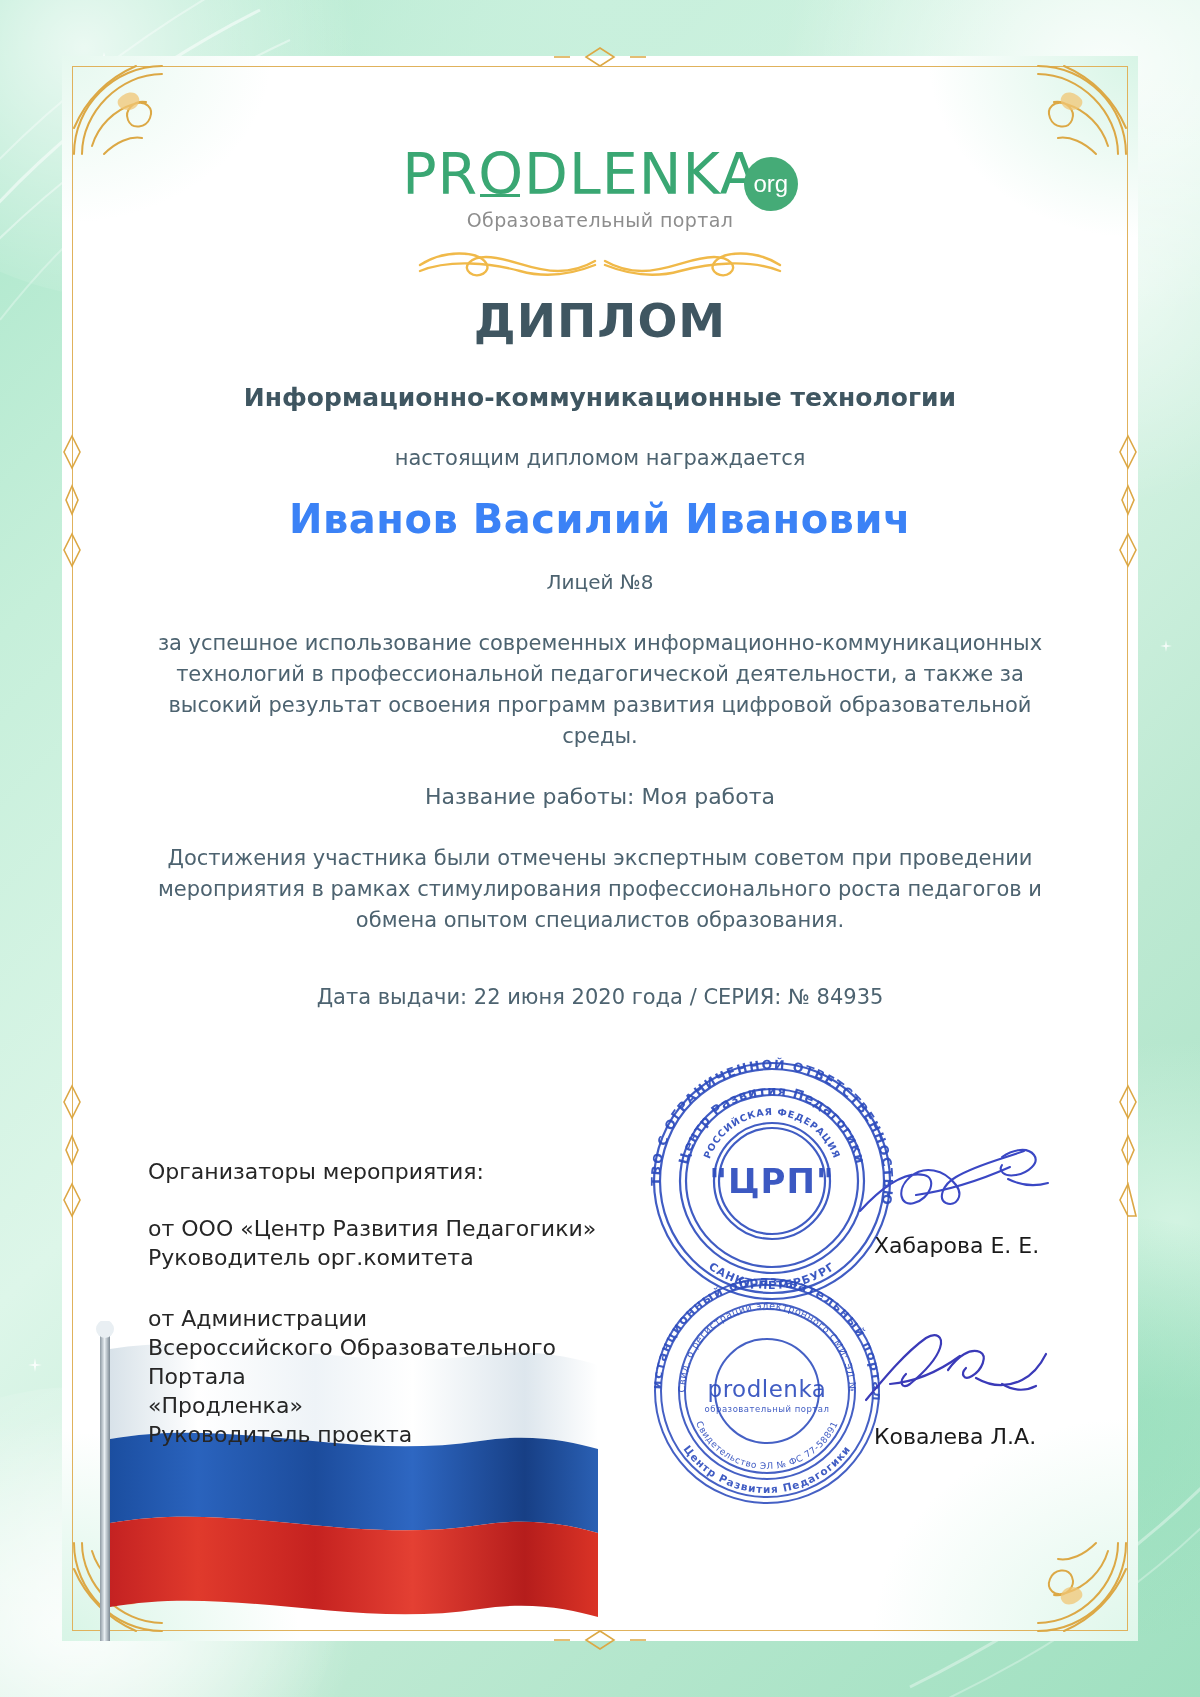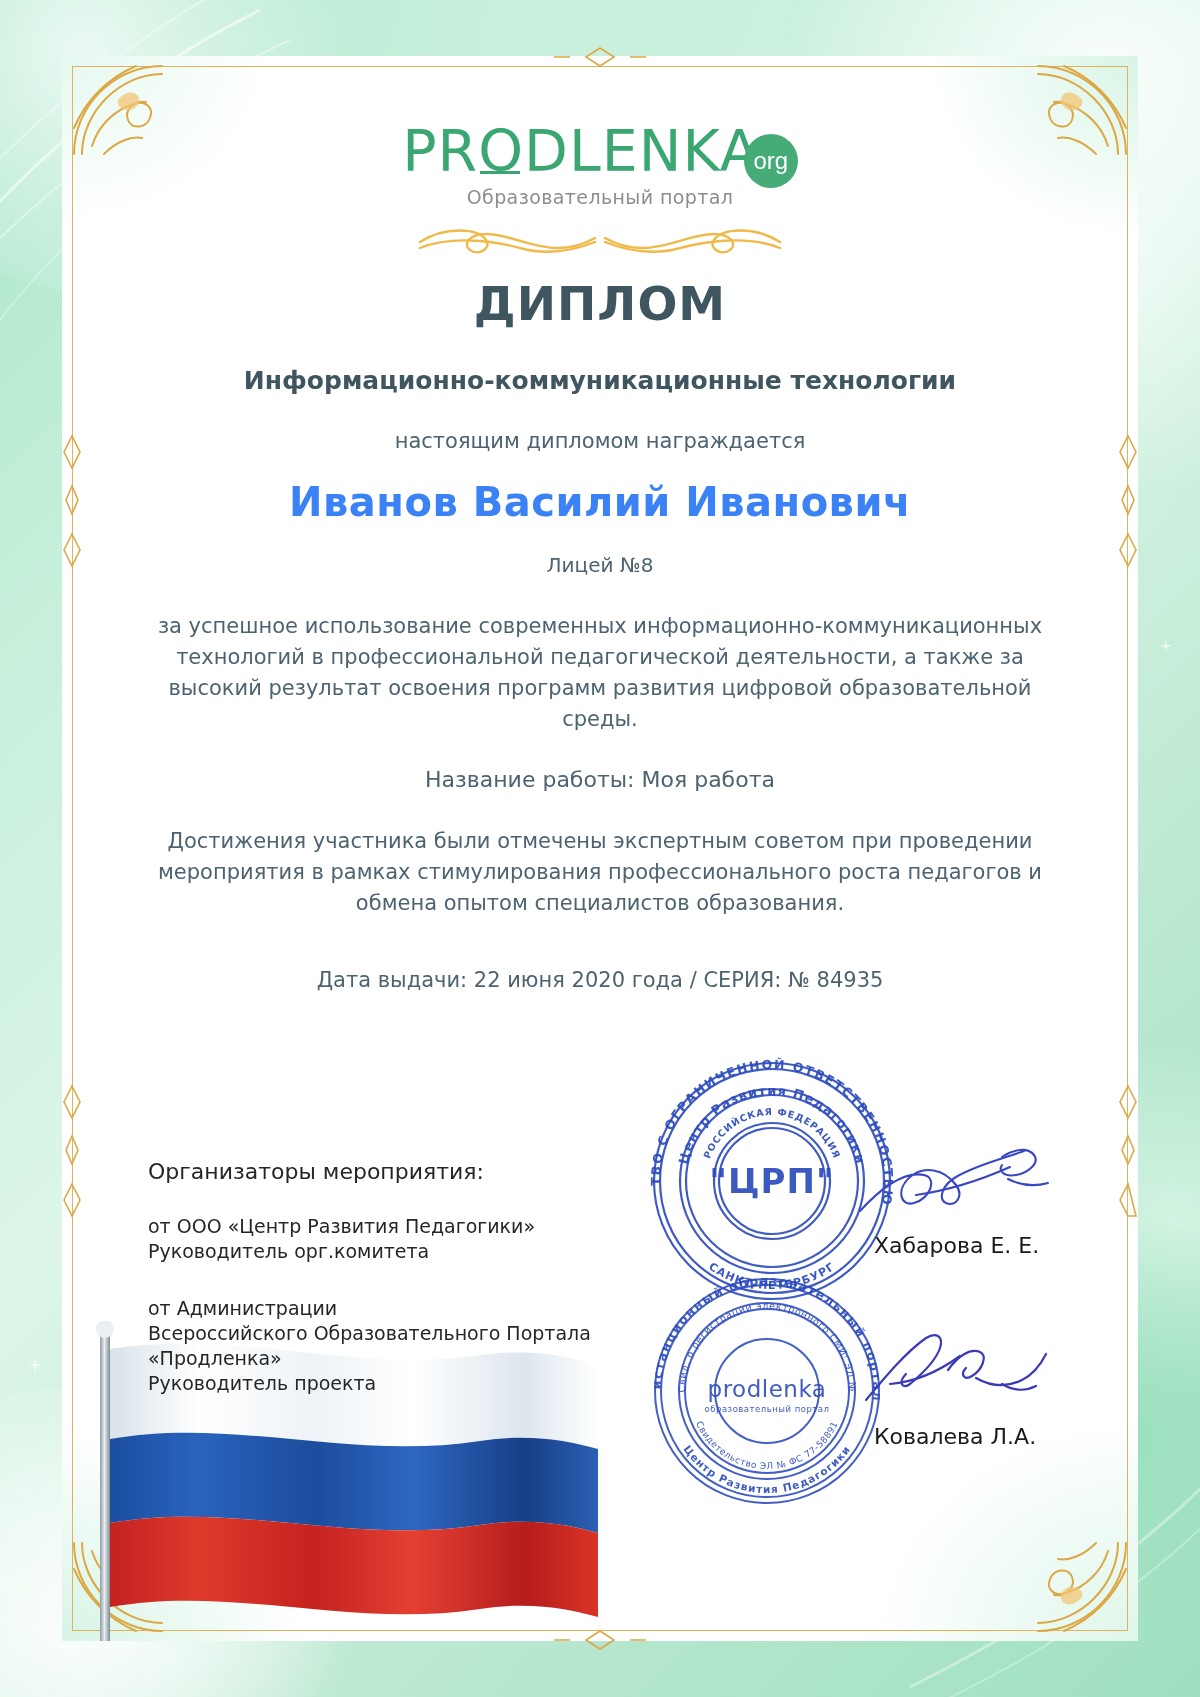--- a/index.html
+++ b/index.html
@@ -84,21 +84,21 @@
   
   .content {
     position: absolute;
     left: 0; top: 0;
     width: 1076px;
     padding: 0 62px;
     z-index: 5;
   }
 
   
-  .logo-wrap { text-align: center; padding-top: 67px; position: relative; }
+  .logo-wrap { text-align: center; padding-top: 90px; position: relative; }
   .logo-row {
     display: inline-flex; align-items: flex-end; position: relative;
     line-height: 1;
   }
   .logo-text {
     font-size: 57px;
     letter-spacing: 1px;
     color: #3aa773;
     font-weight: 400;
     font-family: "DejaVu Sans", "Liberation Sans", sans-serif;
@@ -118,21 +118,21 @@
 
   
   .flourish { text-align: center; margin-top: 14px; height: 42px; }
 
   .title {
     text-align: center;
     font-size: 47px;
     font-weight: 700;
     color: #3f5661;
     letter-spacing: 1px;
-    margin-top: 12px;
+    margin-top: 6px;
   }
   .subtitle {
     text-align: center;
     font-size: 25px;
     font-weight: 700;
     color: #3f5661;
     margin-top: 35px;
   }
   .awarded-label {
     text-align: center;
@@ -184,21 +184,21 @@
   }
   .organizers {
     position: absolute;
     left: 86px; top: 78px;
     width: 470px;
     z-index: 8;
   }
   .org-head {
     font-size: 22px; color: #262626; margin-bottom: 30px;
   }
-  .org-block { font-size: 19px; color: #262626; line-height: 1.32; margin-bottom: 32px; }
+  .org-block { font-size: 22px; color: #262626; line-height: 1.32; margin-bottom: 32px; }
 
   
   .flag { position: absolute; left: 20px; bottom: -10px; z-index: 7; }
 
   
   .sig-area { position: absolute; right: 26px; top: 0; width: 490px; height: 420px; }
   .stamp { position: absolute; }
   .stamp-1 { left: 20px; top: -30px; }
   .stamp-2 { left: 20px; top: 185px; }
   .sign { position: absolute; }

